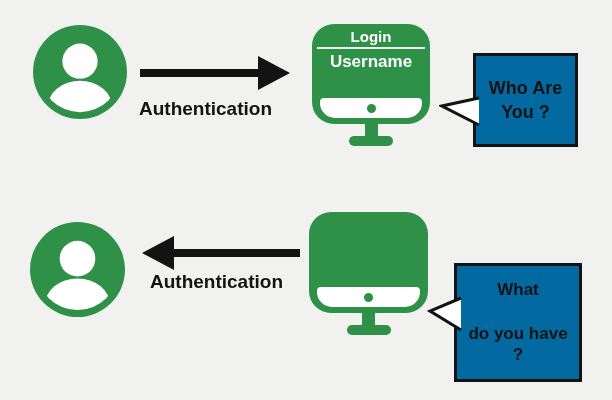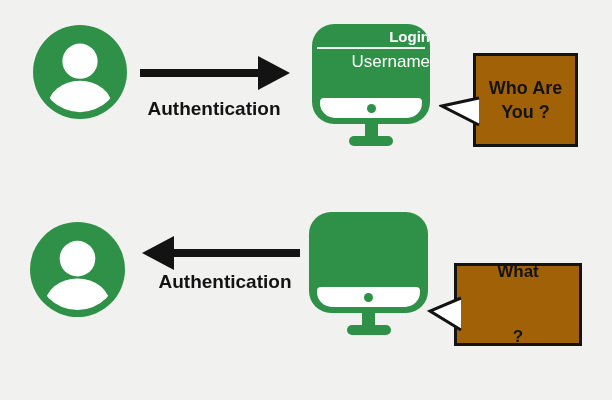--- a/index.html
+++ b/index.html
@@ -29,43 +29,43 @@
   }
   .arrow-right .shaft { left: 0; right: 29px; }
   .arrow-left  .shaft { right: 0; left: 29px; }
   .arrow .head { position: absolute; width: 0; height: 0; top: 0;
     border-top: 17px solid transparent; border-bottom: 17px solid transparent; }
   .arrow-right .head { right: 0; border-left: 32px solid var(--ink); }
   .arrow-left  .head { left: 0;  border-right: 32px solid var(--ink); }
   
   .arrow-label {
     position: absolute; font-size: 19px; font-weight: 700;
-    letter-spacing: 0px; color: var(--ink); text-align: center;
+    letter-spacing: 0px; color: var(--ink); text-align: left;
   }
   
   .monitor { position: absolute; }
   .monitor-screen {
     position: relative; width: 118px; height: 100px;
     background: var(--green); border-radius: 22px;
-    color: #ffffff; text-align: right; overflow: hidden;
+    color: #ffffff; text-align: center; overflow: hidden;
   }
   .m-title { font-size: 15px; font-weight: 700; padding-top: 4px; line-height: 1.2; }
   .m-divider { height: 2px; background: rgba(255,255,255,0.92); margin: 1px 5px 2px 5px; }
-  .m-field { font-size: 17px; font-weight: 400; line-height: 1.32; }
+  .m-field { font-size: 17px; font-weight: 700; line-height: 1.32; }
   .m-band {
     position: absolute; left: 8px; right: 8px; bottom: 6px; height: 20px;
     background: #ffffff; border-radius: 4px 4px 15px 15px;
     display: flex; align-items: center; justify-content: center;
   }
   .m-dot { width: 9px; height: 9px; border-radius: 50%; background: var(--green); }
   .m-stand { width: 13px; height: 16px; background: var(--green); margin: -2px auto 0 auto; }
   .m-base  { width: 44px; height: 10px; background: var(--green); border-radius: 5px; margin: -2px auto 0 auto; }
   
   .bubble {
-    position: absolute; background: #a16207; border: 3px solid var(--ink);
+    position: absolute; background: #0369a1; border: 3px solid var(--ink);
     display: flex; align-items: center; justify-content: center;
     text-align: center; font-size: 18px; font-weight: 700; color: var(--ink);
     line-height: 1.35;
   }
   .bubble .tail { position: absolute; }
 </style>
 </head>
 <body>
 
 <div id="canvas">
@@ -136,25 +136,25 @@
   <div class="monitor" style="left:309px; top:212px;">
     <div class="monitor-screen" style="width:119px; height:101px;">
       <div class="m-band">
         <span class="m-dot"></span>
       </div>
     </div>
     <div class="m-stand"></div>
     <div class="m-base"></div>
   </div>
 
-  <div class="bubble" style="left:454px; top:263px; width:128px; height:83px; font-size:17px; line-height:1.28;">
+  <div class="bubble" style="left:454px; top:263px; width:128px; height:119px; font-size:17px; line-height:1.28;">
     <svg class="tail" style="left:-30px; top:28px;" width="37" height="40" viewBox="0 0 37 40">
       <path d="M 34 4 L 3 17 L 34 36" fill="#ffffff" stroke="var(--ink)" stroke-width="3"></path>
     </svg>
     <div>
       <span>What</span><br>
       <br>
-      <br>
+      <span>do you have</span><br>
       <span>?</span>
     </div>
   </div>
 
 </div>
 
 </body></html>

